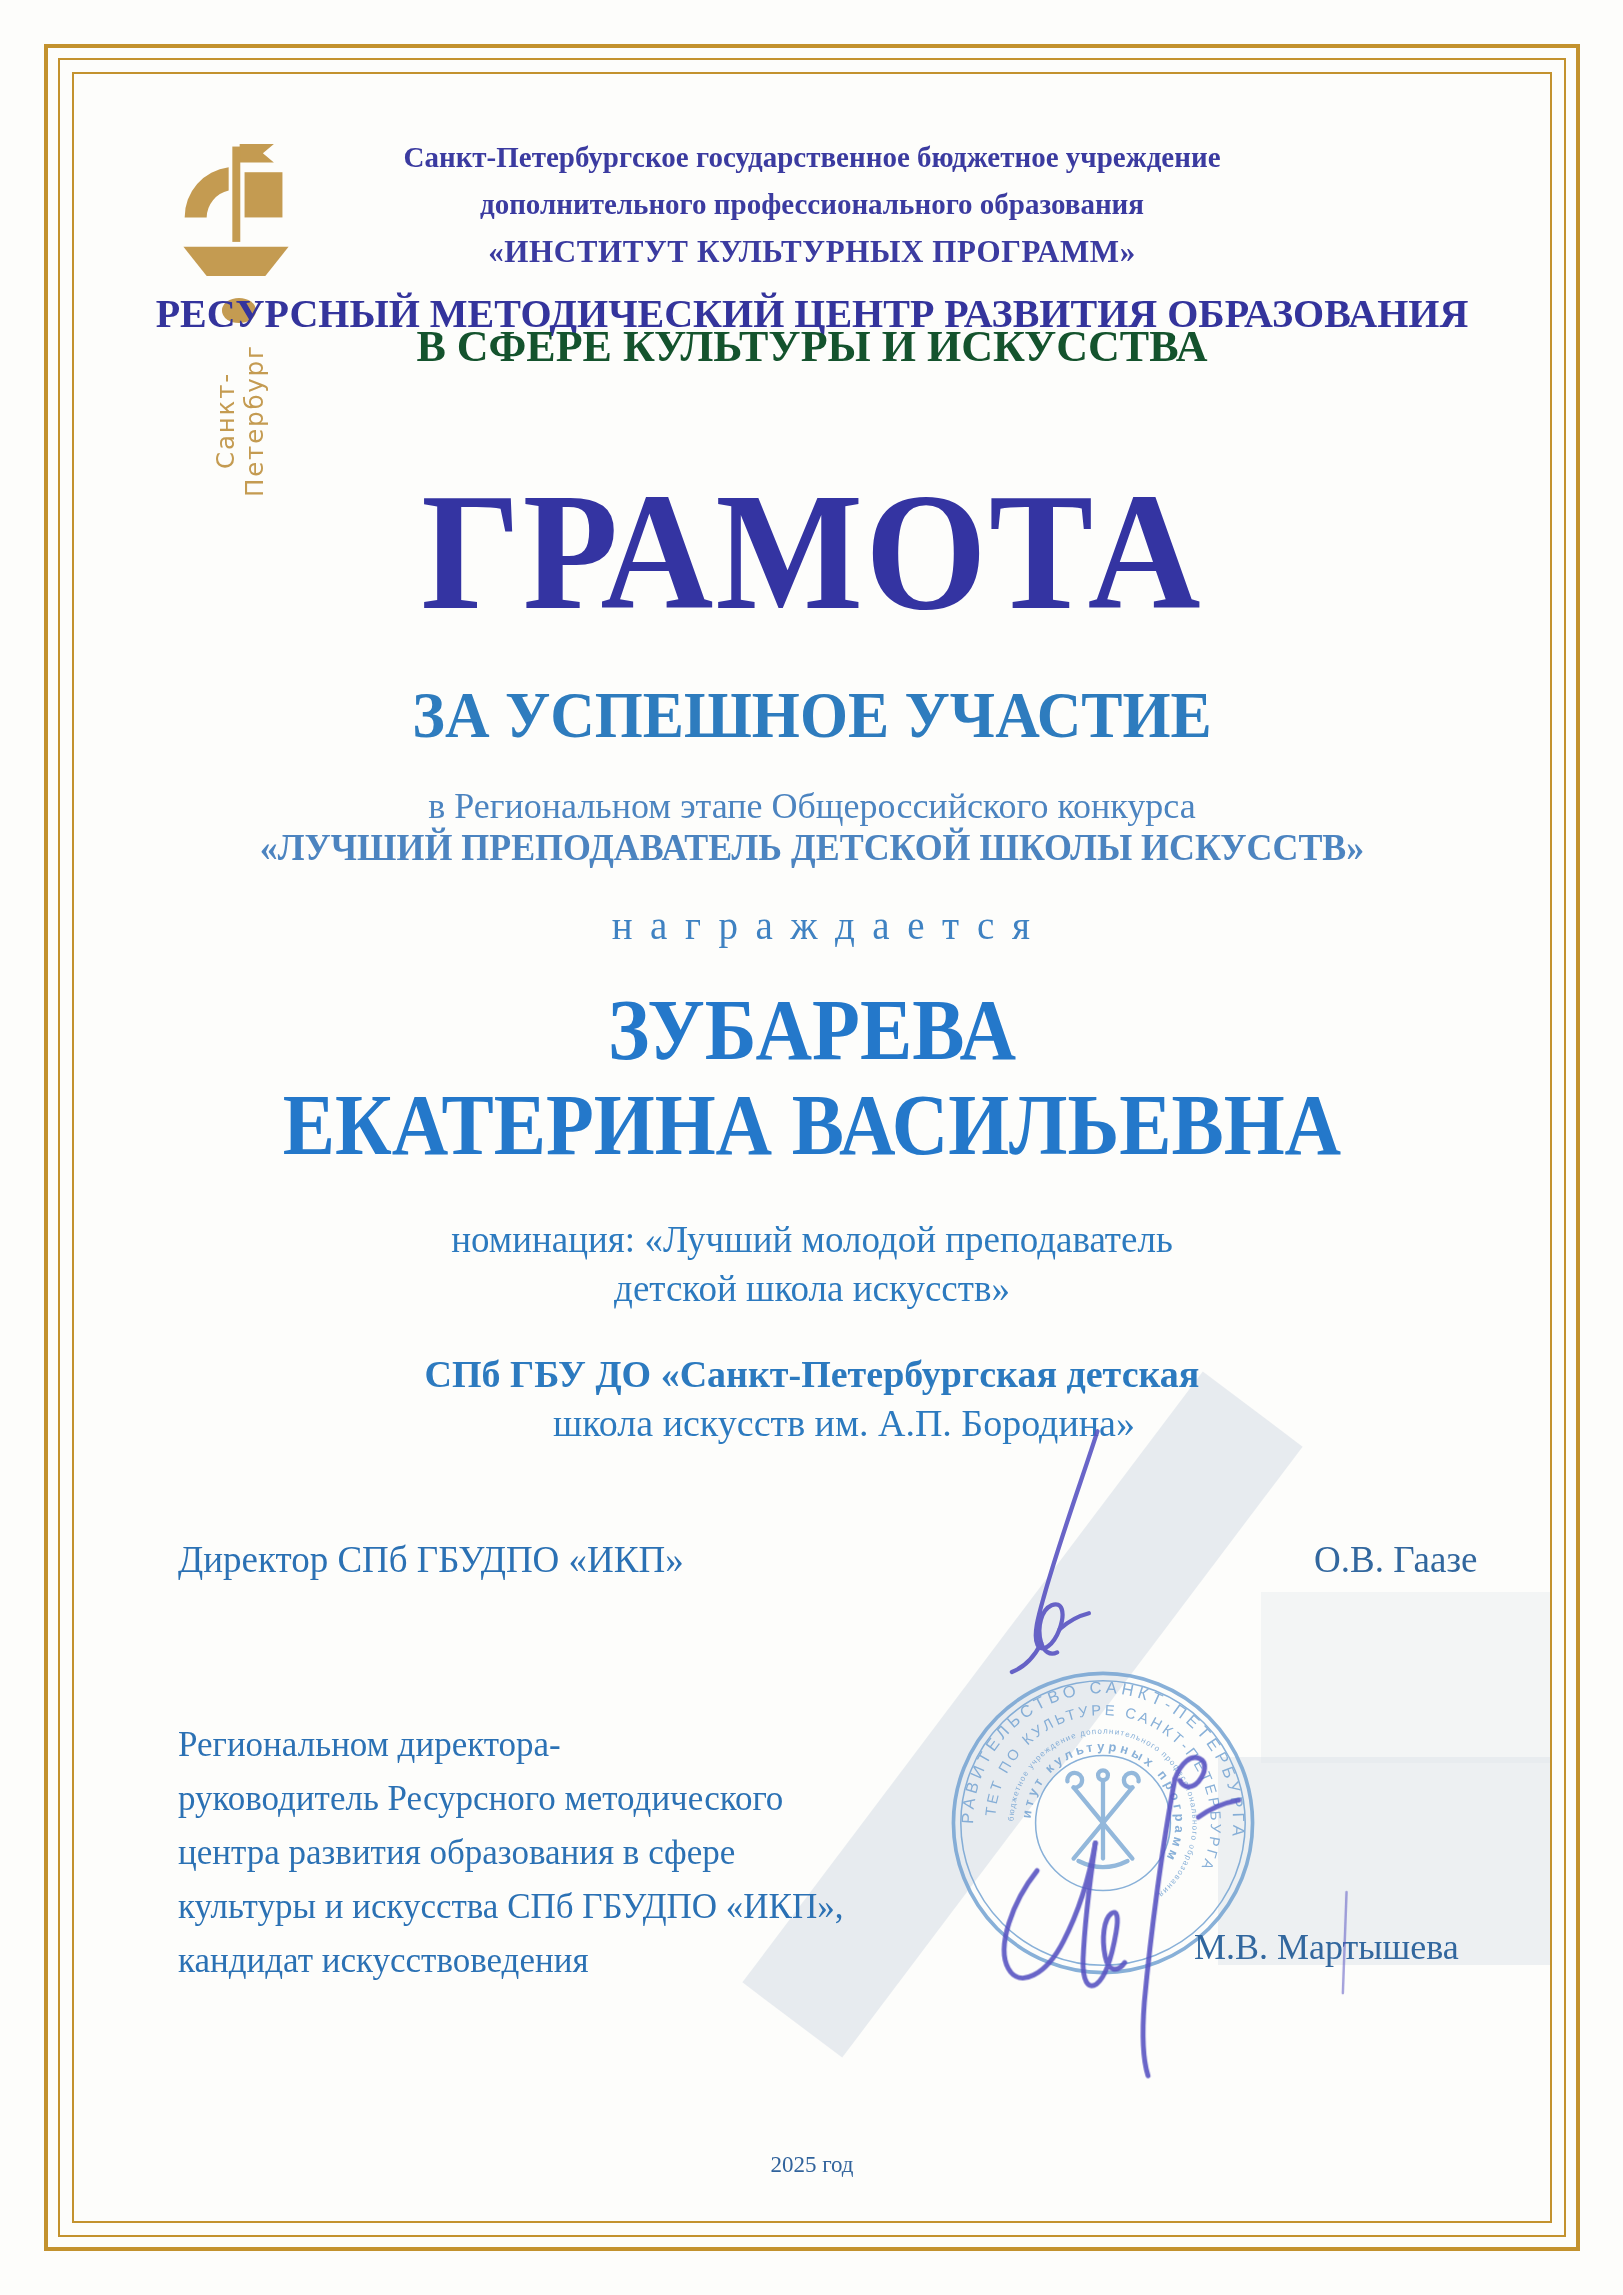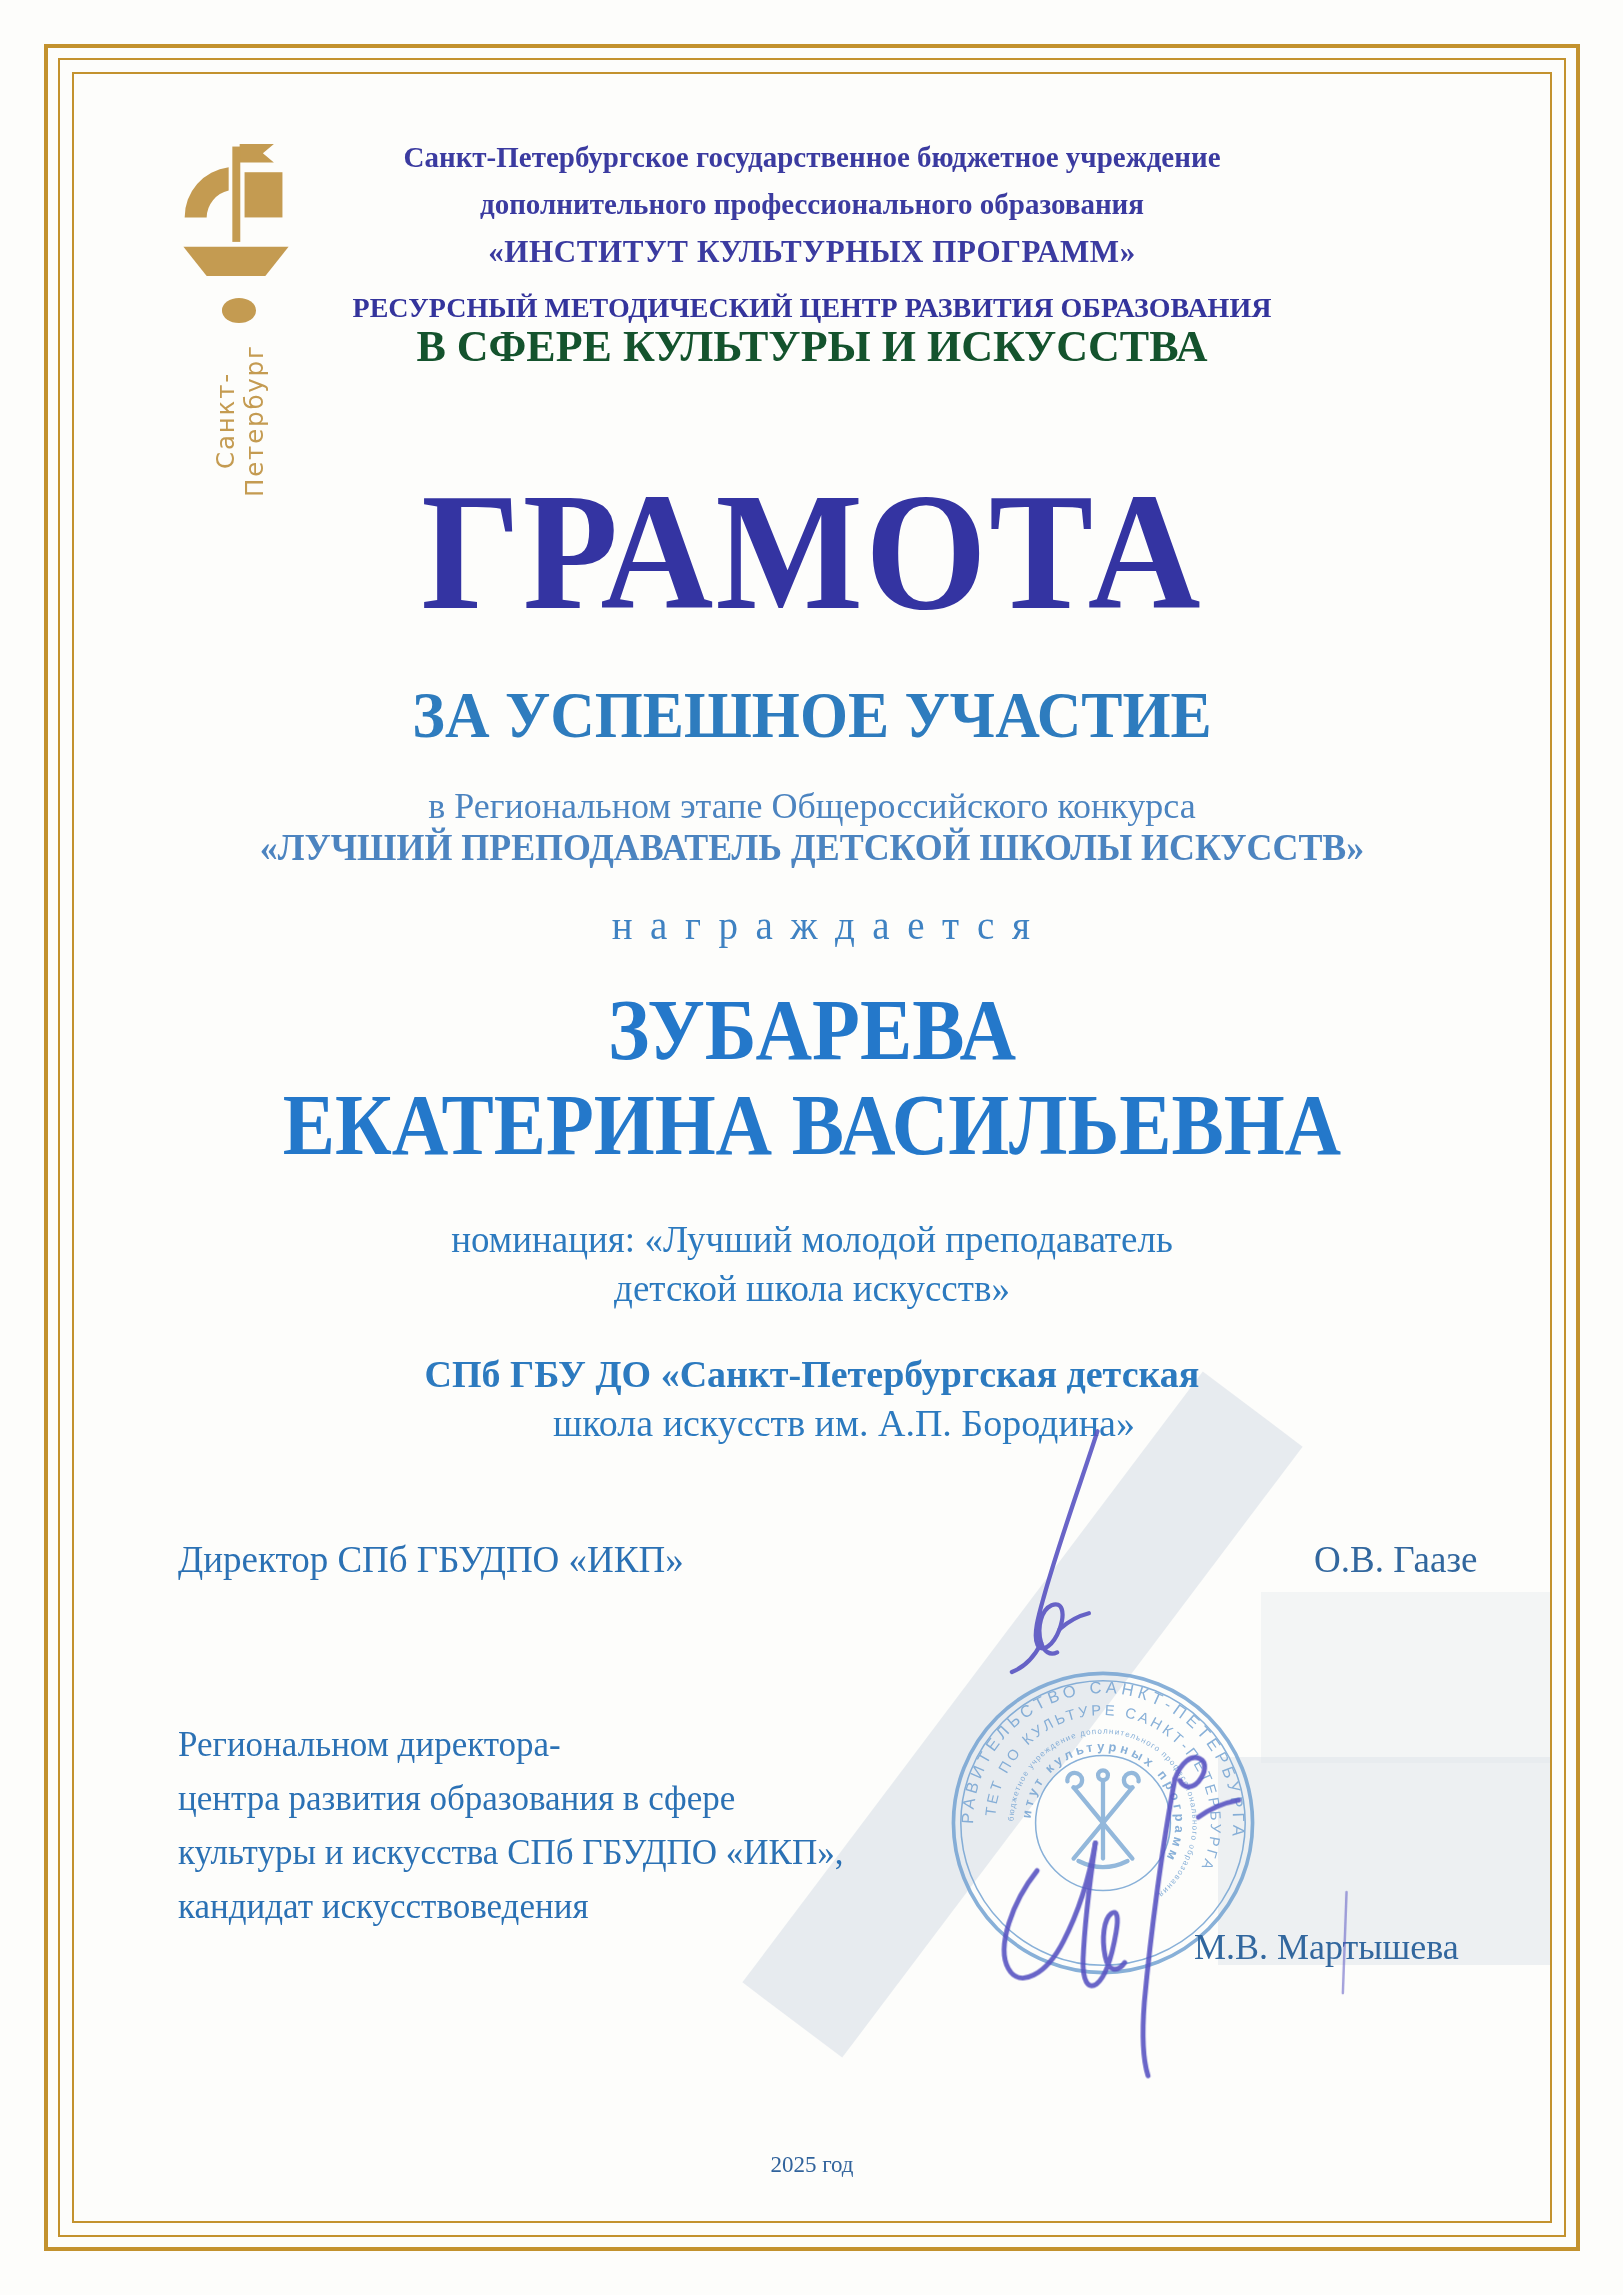--- a/index.html
+++ b/index.html
@@ -10,21 +10,21 @@
   .band-b{left:1218px;top:1757px;width:332px;height:208px;background:rgba(219,226,232,0.48);}
   .band-c{left:1261px;top:1592px;width:290px;height:171px;background:rgba(224,230,235,0.35);}
   .frame{position:absolute;z-index:2;pointer-events:none;}
   .f1{left:44px;top:44px;right:44px;bottom:44px;border:4.3px solid #C3922E;}
   .f2{left:58px;top:58px;right:58px;bottom:58px;border:2.4px solid #C3922E;}
   .f3{left:72px;top:72px;right:72px;bottom:72px;border:2.4px solid #C3922E;}
   .txt{position:absolute;left:0;width:100%;text-align:center;z-index:3;line-height:1.05;}
   .org1{top:142px;font-size:29px;font-weight:700;color:#3B3BA0;}
   .org2{top:189px;font-size:29px;font-weight:700;color:#3B3BA0;}
   .org3{top:236px;font-size:31px;font-weight:700;color:#3B3BA0;letter-spacing:0.6px;}
-  .cen1{top:293px;font-size:28px;font-weight:700;color:#34349C;}
+  .cen1{top:293px;font-size:40px;font-weight:700;color:#34349C;}
   .cen2{top:324px;font-size:44px;font-weight:700;color:#14532d;}
   .title{top:463px;font-size:168px;font-weight:700;color:#3434A2;transform:scaleX(0.93);transform-origin:center;letter-spacing:2.4px;}
   .subtitle{top:681px;font-size:65px;font-weight:700;color:#2E7CBE;transform:scaleX(0.95);transform-origin:center;}
   .contest1{top:788px;font-size:36px;font-weight:400;color:#4C84C0;}
   .contest2{top:829px;font-size:37px;font-weight:700;color:#4C84C0;transform:scaleX(0.97);transform-origin:center;}
   .award{top:906px;font-size:39px;font-weight:400;color:#3F82C2;letter-spacing:0.45em;padding-left:0.45em;}
   .name1{top:984px;font-size:87px;font-weight:700;color:#2478CA;transform:scaleX(0.9);transform-origin:center;}
   .name2{top:1079px;font-size:87px;font-weight:700;color:#2478CA;transform:scaleX(0.9);transform-origin:center;}
   .nom1{top:1221px;font-size:37px;font-weight:400;color:#2C7ABF;}
   .nom2{top:1270px;font-size:37px;font-weight:400;color:#2C7ABF;}
@@ -147,20 +147,21 @@
       <path d="M 190,160 C 180,230 172,300 170,350 C 169,385 178,400 192,390 C 208,378 218,340 224,305 C 228,282 226,268 216,275 C 204,284 200,315 206,345 C 211,370 226,372 238,355"></path>
       <path d="M 320,55 C 300,160 280,310 270,420 C 266,472 268,515 276,540"></path>
       <path d="M 320,55 C 330,28 346,16 360,22 C 373,28 370,46 358,60 C 348,71 334,71 328,58"></path>
       <path d="M 358,118 C 380,102 402,94 424,90"></path>
       <path d="M 600,240 C 598,295 596,350 594,405" stroke-width="4" opacity="0.6"></path>
     </g>
   </svg>
 
   <div class="deputy">
     <div>Региональном директора-</div>
+    <div>руководитель Ресурсного методического</div>
     <div>центра развития образования в сфере</div>
     <div>культуры и искусства СПб ГБУДПО «ИКП»,</div>
     <div>кандидат искусствоведения</div>
   </div>
   <div class="deputy-name">М.В. Мартышева</div>
 
   <div class="txt year">2025 год</div>
 
 </div>
 

